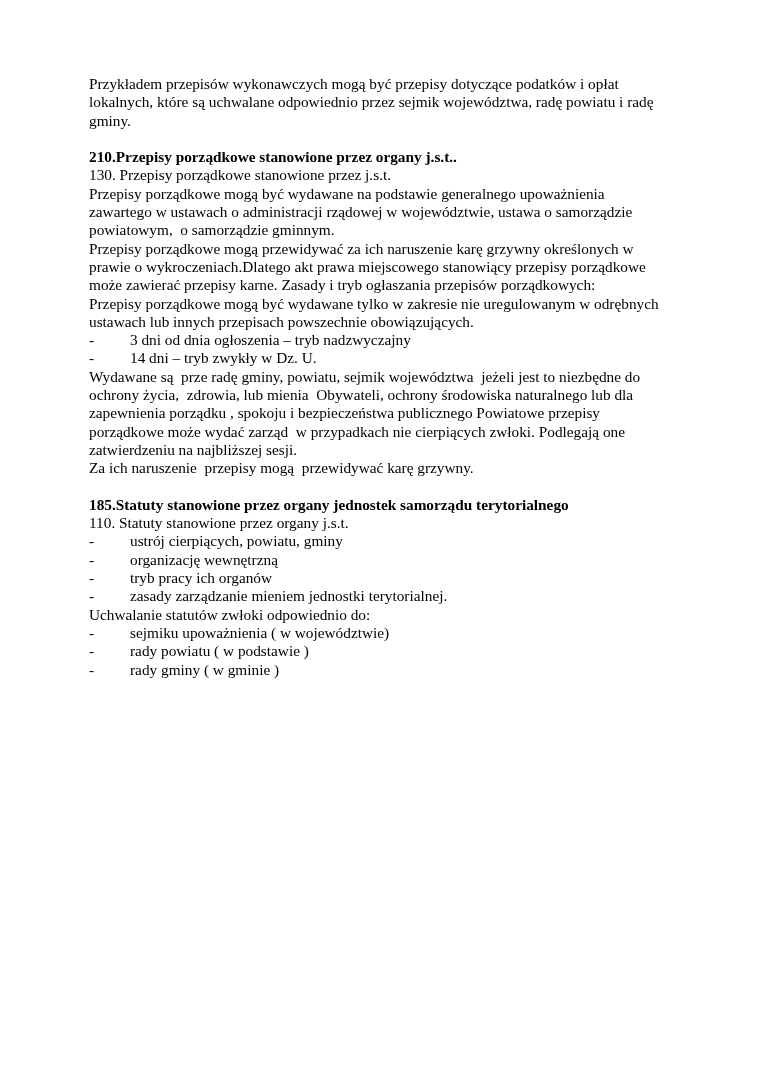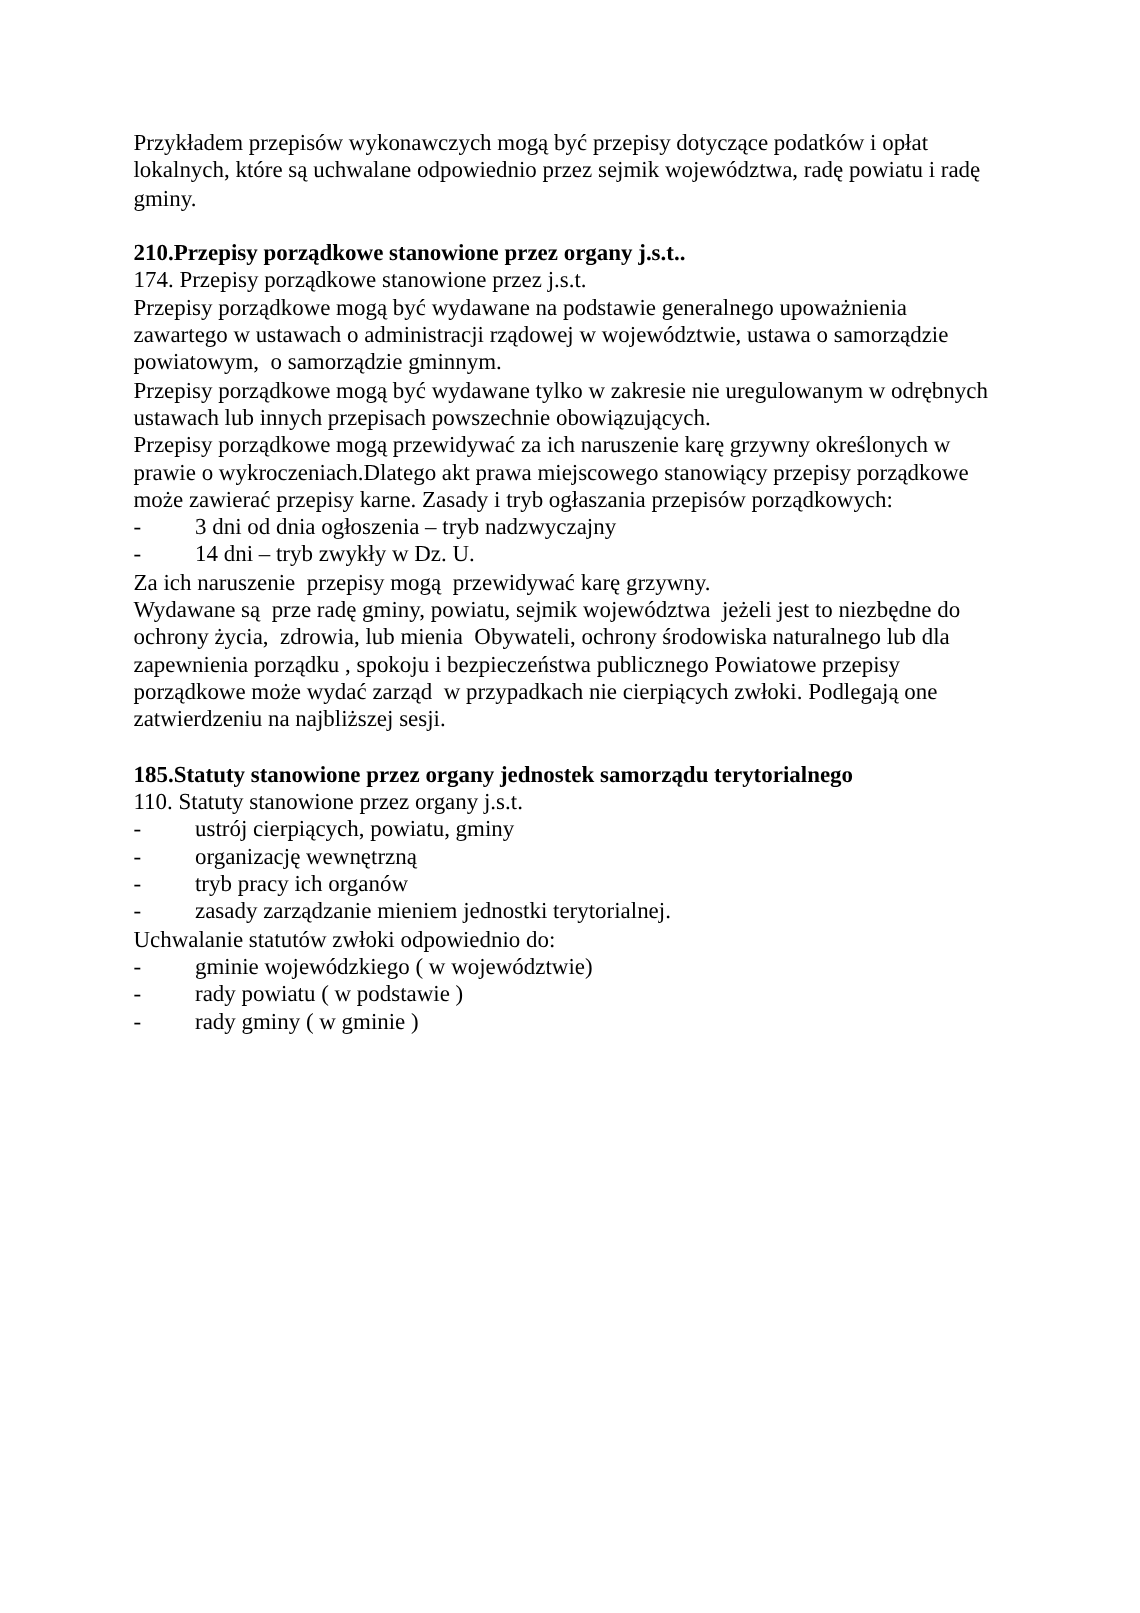--- a/index.html
+++ b/index.html
@@ -7,21 +7,21 @@
   .page {
     position: relative;
     width: 760px;
     height: 1075px;
     background: #ffffff;
     overflow: hidden;
   }
   .content {
     position: absolute;
     left: 89px;
-    top: 87px;
+    top: 75px;
     width: 600px;
     font-family: "Liberation Serif", "DejaVu Serif", serif;
     font-size: 15.3px;
     line-height: 18.3px;
     color: #000000;
   }
   .para {
     white-space: pre-wrap;
   }
   .heading {
@@ -46,43 +46,43 @@
 </head>
 <body>
 
 <div class="page">
   <div class="content" id="doc-content">
       <div class="para">Przykładem przepisów wykonawczych mogą być przepisy dotyczące podatków i opłat
 lokalnych, które są uchwalane odpowiednio przez sejmik województwa, radę powiatu i radę
 gminy.</div>
       <div class="blank-line"></div>
       <div class="heading">210.Przepisy porządkowe stanowione przez organy j.s.t..</div>
-      <div class="para">174. Przepisy porządkowe stanowione przez j.s.t.</div>
+      <div class="para">130. Przepisy porządkowe stanowione przez j.s.t.</div>
       <div class="para">Przepisy porządkowe mogą być wydawane na podstawie generalnego upoważnienia
 zawartego w ustawach o administracji rządowej w województwie, ustawa o samorządzie
 powiatowym,  o samorządzie gminnym.</div>
-      <div class="para">Przepisy porządkowe mogą być wydawane tylko w zakresie nie uregulowanym w odrębnych
-ustawach lub innych przepisach powszechnie obowiązujących.</div>
       <div class="para">Przepisy porządkowe mogą przewidywać za ich naruszenie karę grzywny określonych w
 prawie o wykroczeniach.Dlatego akt prawa miejscowego stanowiący przepisy porządkowe
 może zawierać przepisy karne. Zasady i tryb ogłaszania przepisów porządkowych:</div>
+      <div class="para">Przepisy porządkowe mogą być wydawane tylko w zakresie nie uregulowanym w odrębnych
+ustawach lub innych przepisach powszechnie obowiązujących.</div>
       <div class="bullet-line">
         <span class="bullet-dash">-</span>
         <span class="bullet-text">3 dni od dnia ogłoszenia – tryb nadzwyczajny</span>
       </div>
       <div class="bullet-line">
         <span class="bullet-dash">-</span>
         <span class="bullet-text">14 dni – tryb zwykły w Dz. U.</span>
       </div>
-      <div class="para">Za ich naruszenie  przepisy mogą  przewidywać karę grzywny.</div>
       <div class="para">Wydawane są  prze radę gminy, powiatu, sejmik województwa  jeżeli jest to niezbędne do
 ochrony życia,  zdrowia, lub mienia  Obywateli, ochrony środowiska naturalnego lub dla
 zapewnienia porządku , spokoju i bezpieczeństwa publicznego Powiatowe przepisy
 porządkowe może wydać zarząd  w przypadkach nie cierpiących zwłoki. Podlegają one
 zatwierdzeniu na najbliższej sesji.</div>
+      <div class="para">Za ich naruszenie  przepisy mogą  przewidywać karę grzywny.</div>
       <div class="blank-line"></div>
       <div class="heading">185.Statuty stanowione przez organy jednostek samorządu terytorialnego</div>
       <div class="para">110. Statuty stanowione przez organy j.s.t.</div>
       <div class="bullet-line">
         <span class="bullet-dash">-</span>
         <span class="bullet-text">ustrój cierpiących, powiatu, gminy</span>
       </div>
       <div class="bullet-line">
         <span class="bullet-dash">-</span>
         <span class="bullet-text">organizację wewnętrzną</span>
@@ -91,21 +91,21 @@
         <span class="bullet-dash">-</span>
         <span class="bullet-text">tryb pracy ich organów</span>
       </div>
       <div class="bullet-line">
         <span class="bullet-dash">-</span>
         <span class="bullet-text">zasady zarządzanie mieniem jednostki terytorialnej.</span>
       </div>
       <div class="para">Uchwalanie statutów zwłoki odpowiednio do:</div>
       <div class="bullet-line">
         <span class="bullet-dash">-</span>
-        <span class="bullet-text">gminie wojewódzkiego ( w województwie)</span>
+        <span class="bullet-text">sejmiku upoważnienia ( w województwie)</span>
       </div>
       <div class="bullet-line">
         <span class="bullet-dash">-</span>
         <span class="bullet-text">rady powiatu ( w podstawie )</span>
       </div>
       <div class="bullet-line">
         <span class="bullet-dash">-</span>
         <span class="bullet-text">rady gminy ( w gminie )</span>
       </div>
     </div>

